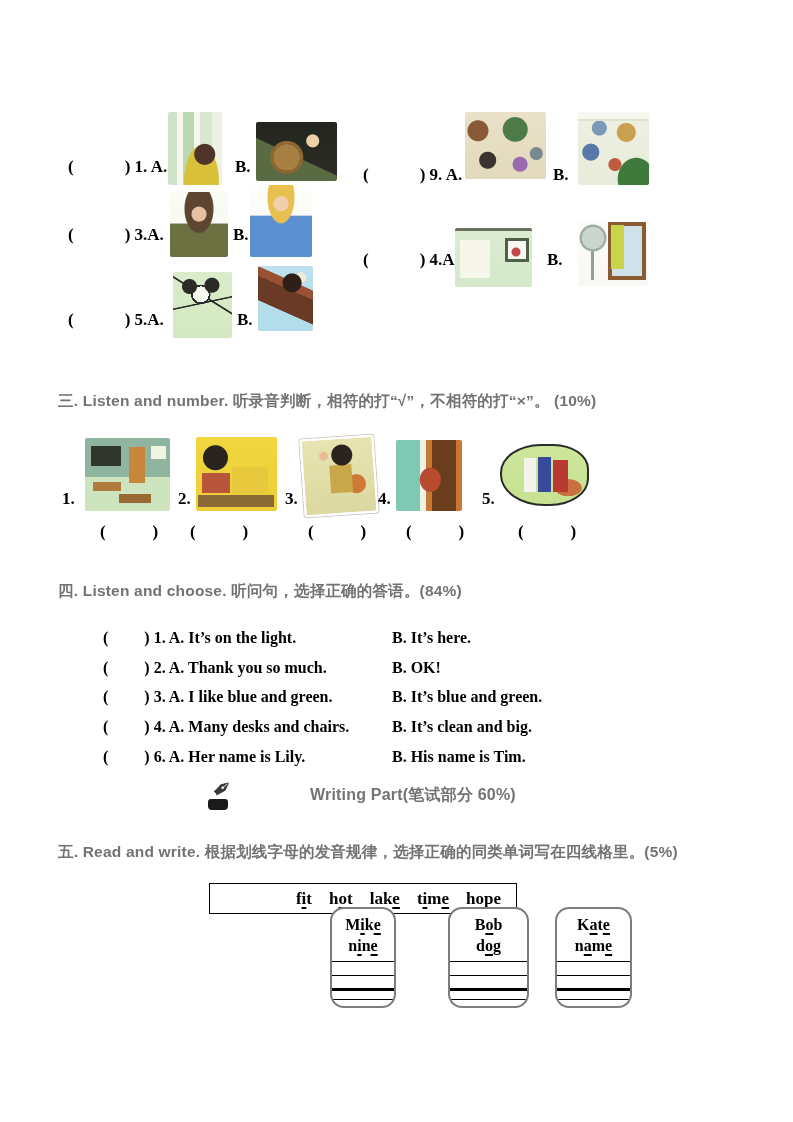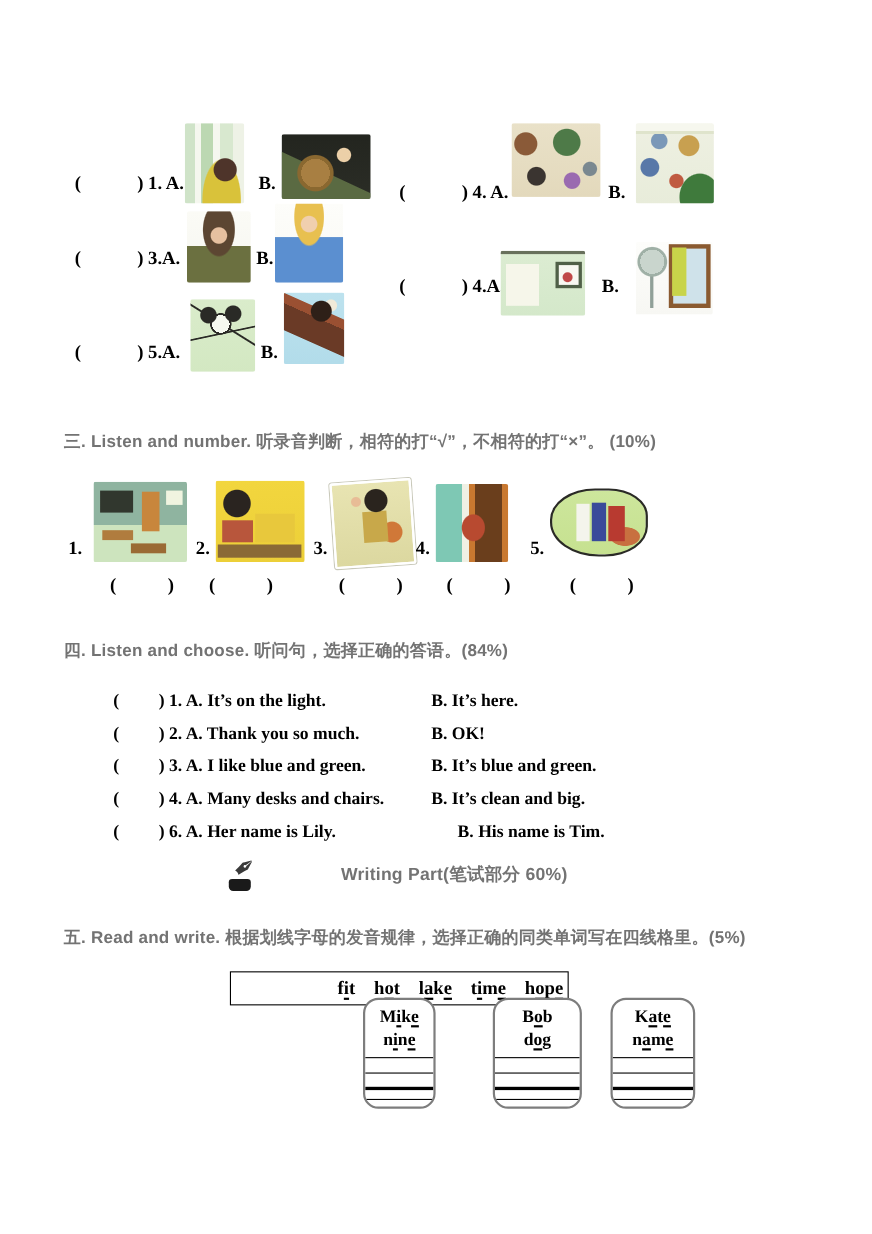--- a/index.html
+++ b/index.html
@@ -119,21 +119,21 @@
   .pen-glyph { position:absolute; left:6px; top:-2px; font-size:25px; color:#3a3a3a;
     transform:rotate(-38deg); font-family:"DejaVu Sans", sans-serif; }
   .ink-bottle { position:absolute; left:2px; bottom:2px; width:20px; height:11px;
     background:#1a1a1a; border-radius:3px 3px 4px 4px; }
 
   
   #wordbank {
     position:absolute; left:209px; top:883px; width:308px; height:31px;
     border:1.5px solid #000; box-sizing:border-box; z-index:1;
     display:flex; align-items:center; justify-content:flex-end;
-    gap:17px; padding-right:4px;
+    gap:17px; padding-right:15px;
     font-family:"Liberation Serif", serif; font-weight:bold; font-size:17px;
   }
   .wbox {
     position:absolute; top:907px; height:101px; background:#fff;
     border:2px solid #7d7d7d; border-radius:14px; box-sizing:border-box;
     z-index:2; overflow:hidden;
   }
   .wbox .wline {
     display:block; text-align:center; font-family:"Liberation Serif", serif;
     font-weight:bold; font-size:16px; line-height:21px;
@@ -146,21 +146,21 @@
 </head>
 <body>
 
 <div id="page">
 
   <span class="t" style="left:68px; top:157px;">(            ) 1. A.</span>
   <div class="img img-1a" style="left:168px; top:112px; width:54px; height:73px;"></div>
   <span class="t" style="left:235px; top:157px;">B.</span>
   <div class="img img-1b" style="left:256px; top:122px; width:81px; height:59px;"></div>
 
-  <span class="t" style="left:363px; top:165px;">(            ) 4. A.</span>
+  <span class="t" style="left:363px; top:165px;">(            ) 9. A.</span>
   <div class="img img-2a" style="left:465px; top:112px; width:81px; height:67px;"></div>
   <span class="t" style="left:553px; top:165px;">B.</span>
   <div class="img img-2b" style="left:578px; top:112px; width:71px; height:73px;"></div>
 
   <span class="t" style="left:68px; top:225px;">(            ) 3.A.</span>
   <div class="img img-3a" style="left:170px; top:192px; width:58px; height:65px;"></div>
   <span class="t" style="left:233px; top:225px;">B.</span>
   <div class="img img-3b" style="left:250px; top:185px; width:62px; height:72px;"></div>
 
   <span class="t" style="left:363px; top:250px;">(            ) 4.A.</span>
@@ -196,21 +196,21 @@
 
   <span class="t opt" style="left:103px; top:629px;">(         ) 1. A. It’s on the light.</span>
   <span class="t opt" style="left:392px; top:629px;">B. It’s here.</span>
   <span class="t opt" style="left:103px; top:659px;">(         ) 2. A. Thank you so much.</span>
   <span class="t opt" style="left:392px; top:659px;">B. OK!</span>
   <span class="t opt" style="left:103px; top:688px;">(         ) 3. A. I like blue and green.</span>
   <span class="t opt" style="left:392px; top:688px;">B. It’s blue and green.</span>
   <span class="t opt" style="left:103px; top:718px;">(         ) 4. A. Many desks and chairs.</span>
   <span class="t opt" style="left:392px; top:718px;">B. It’s clean and big.</span>
   <span class="t opt" style="left:103px; top:748px;">(         ) 6. A. Her name is Lily.</span>
-  <span class="t opt" style="left:392px; top:748px;margin-left:24px;">B. His name is Tim.</span>
+  <span class="t opt" style="left:392px; top:748px;">B. His name is Tim.</span>
 
   <div class="pen-wrap">
     <span class="pen-glyph">✒</span>
     <div class="ink-bottle"></div>
   </div>
   <span class="heading" style="left:310px; top:785px; font-size:16px;">Writing Part(笔试部分 60%)</span>
 
   <span class="heading" style="left:58px; top:842px;">五. Read and write. 根据划线字母的发音规律，选择正确的同类单词写在四线格里。(5%)</span>
 
   <div id="wordbank">

